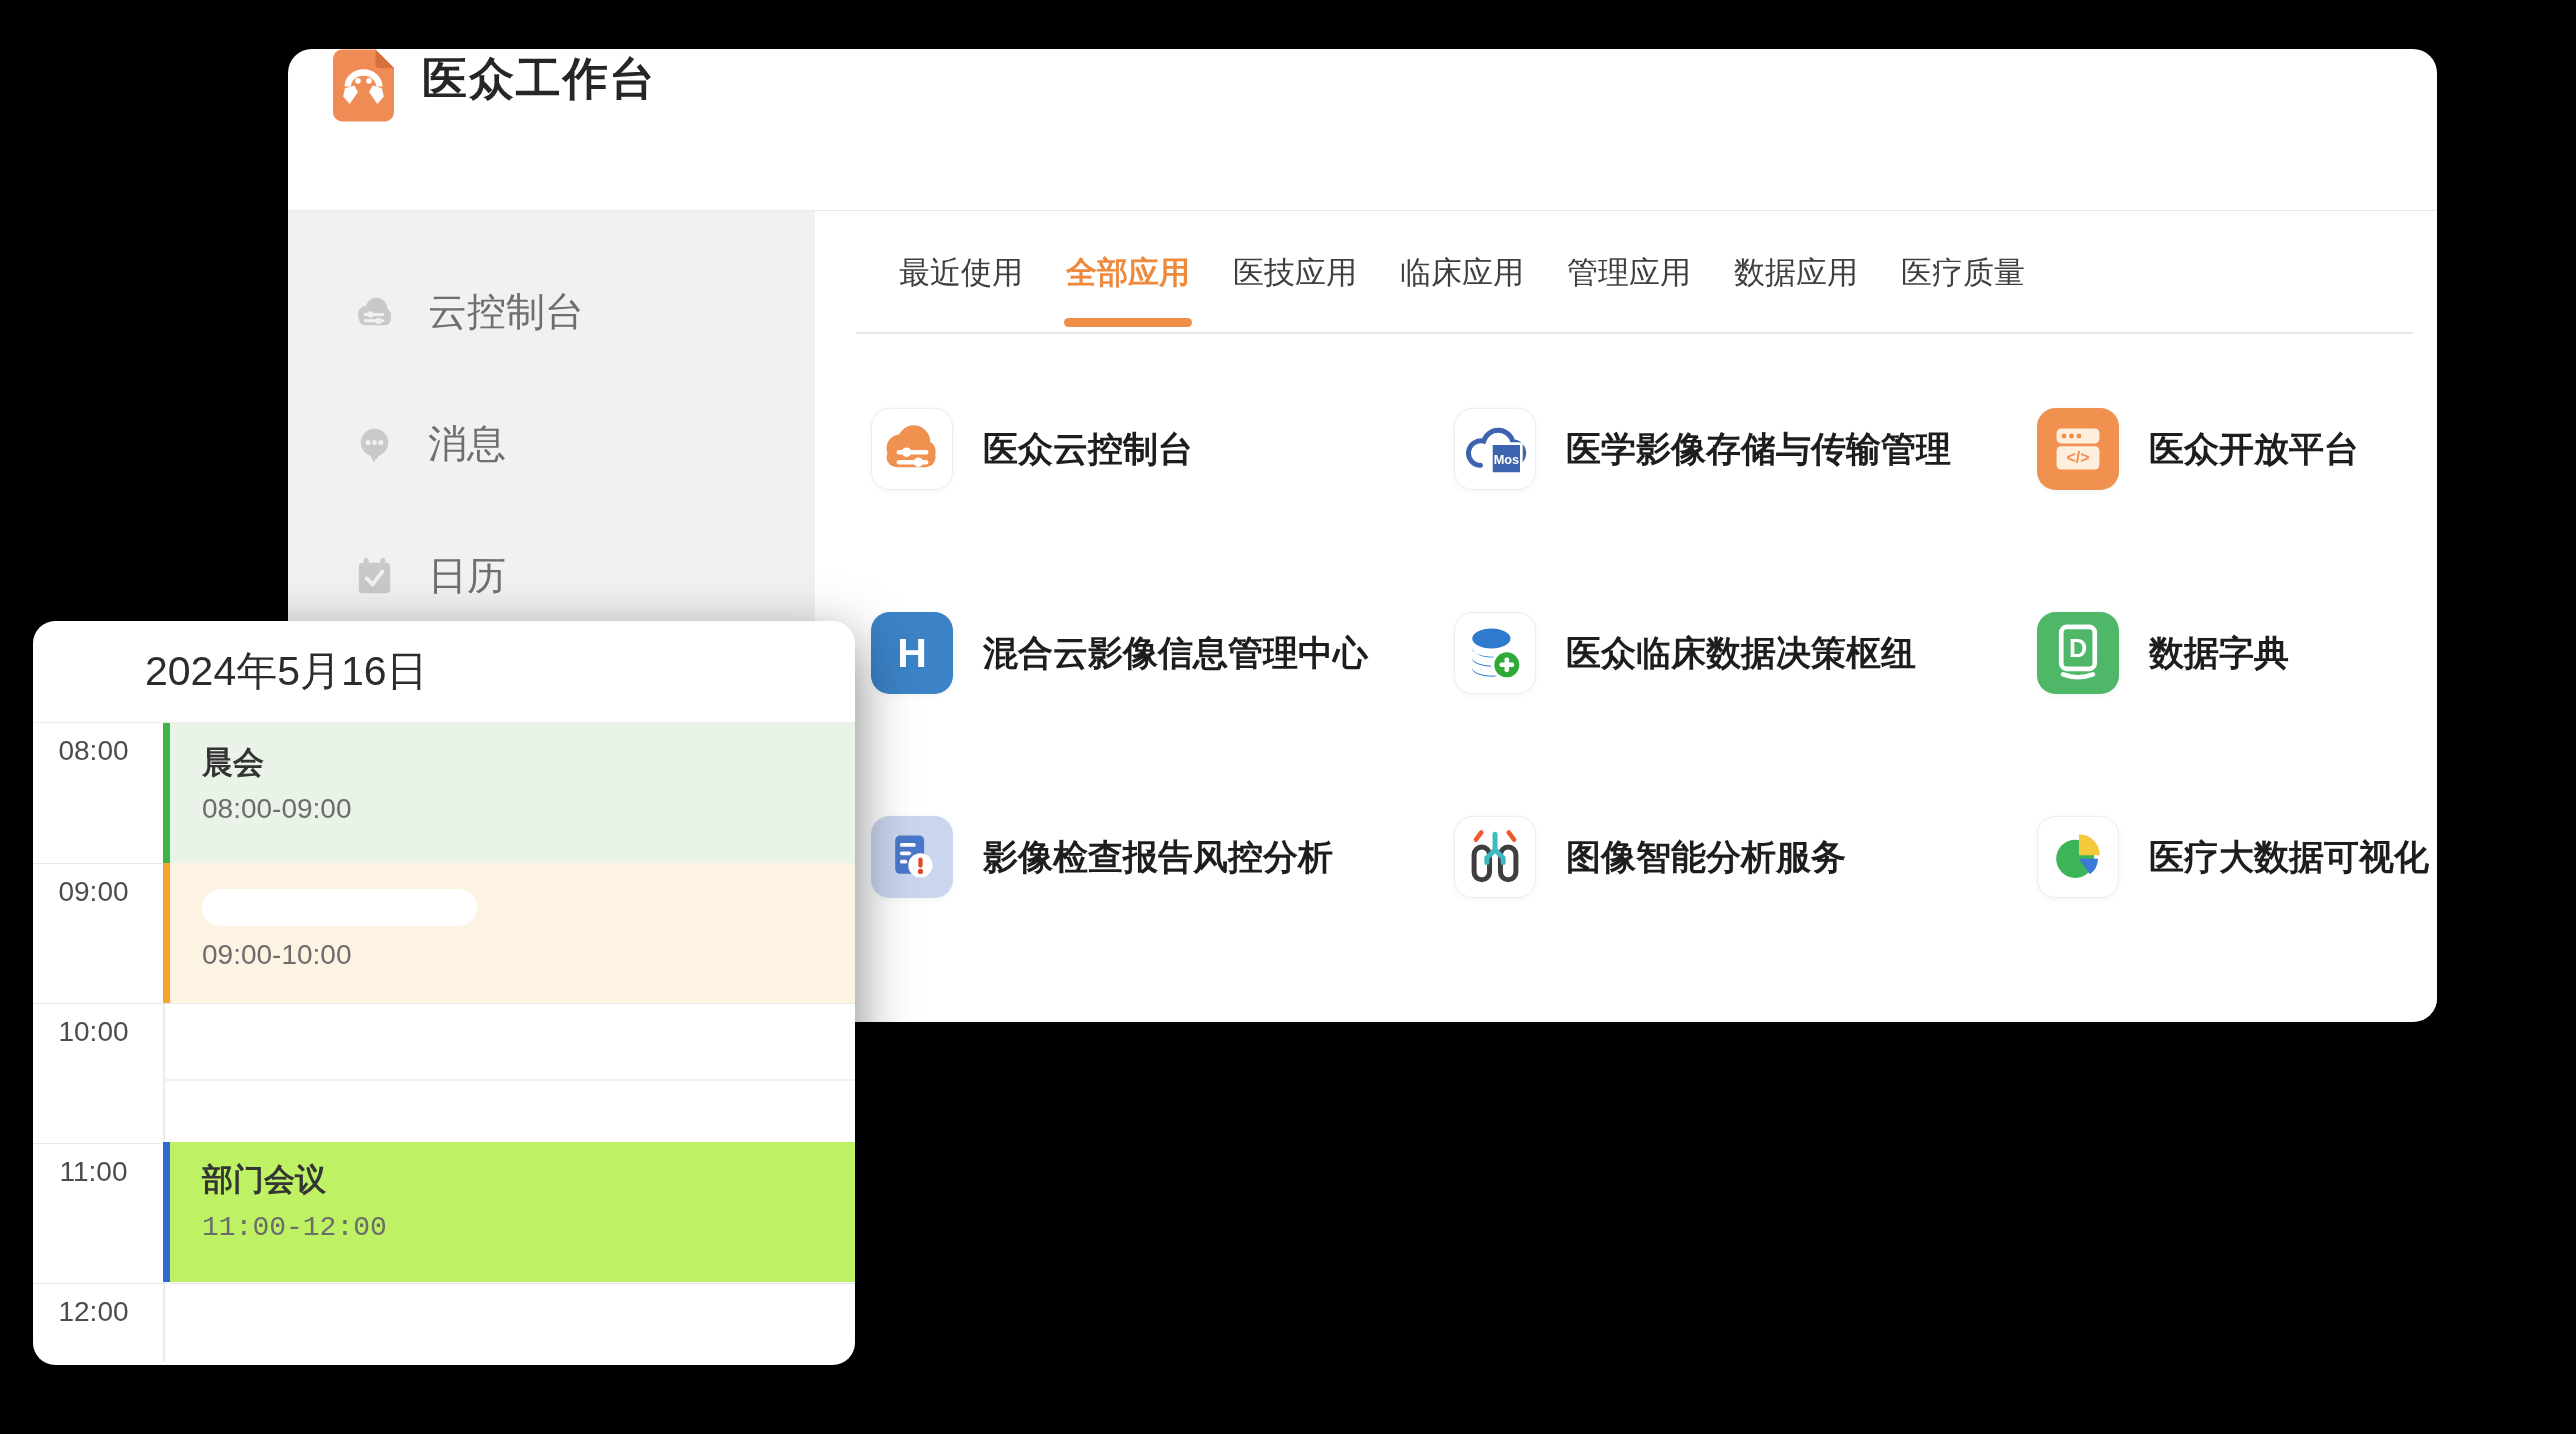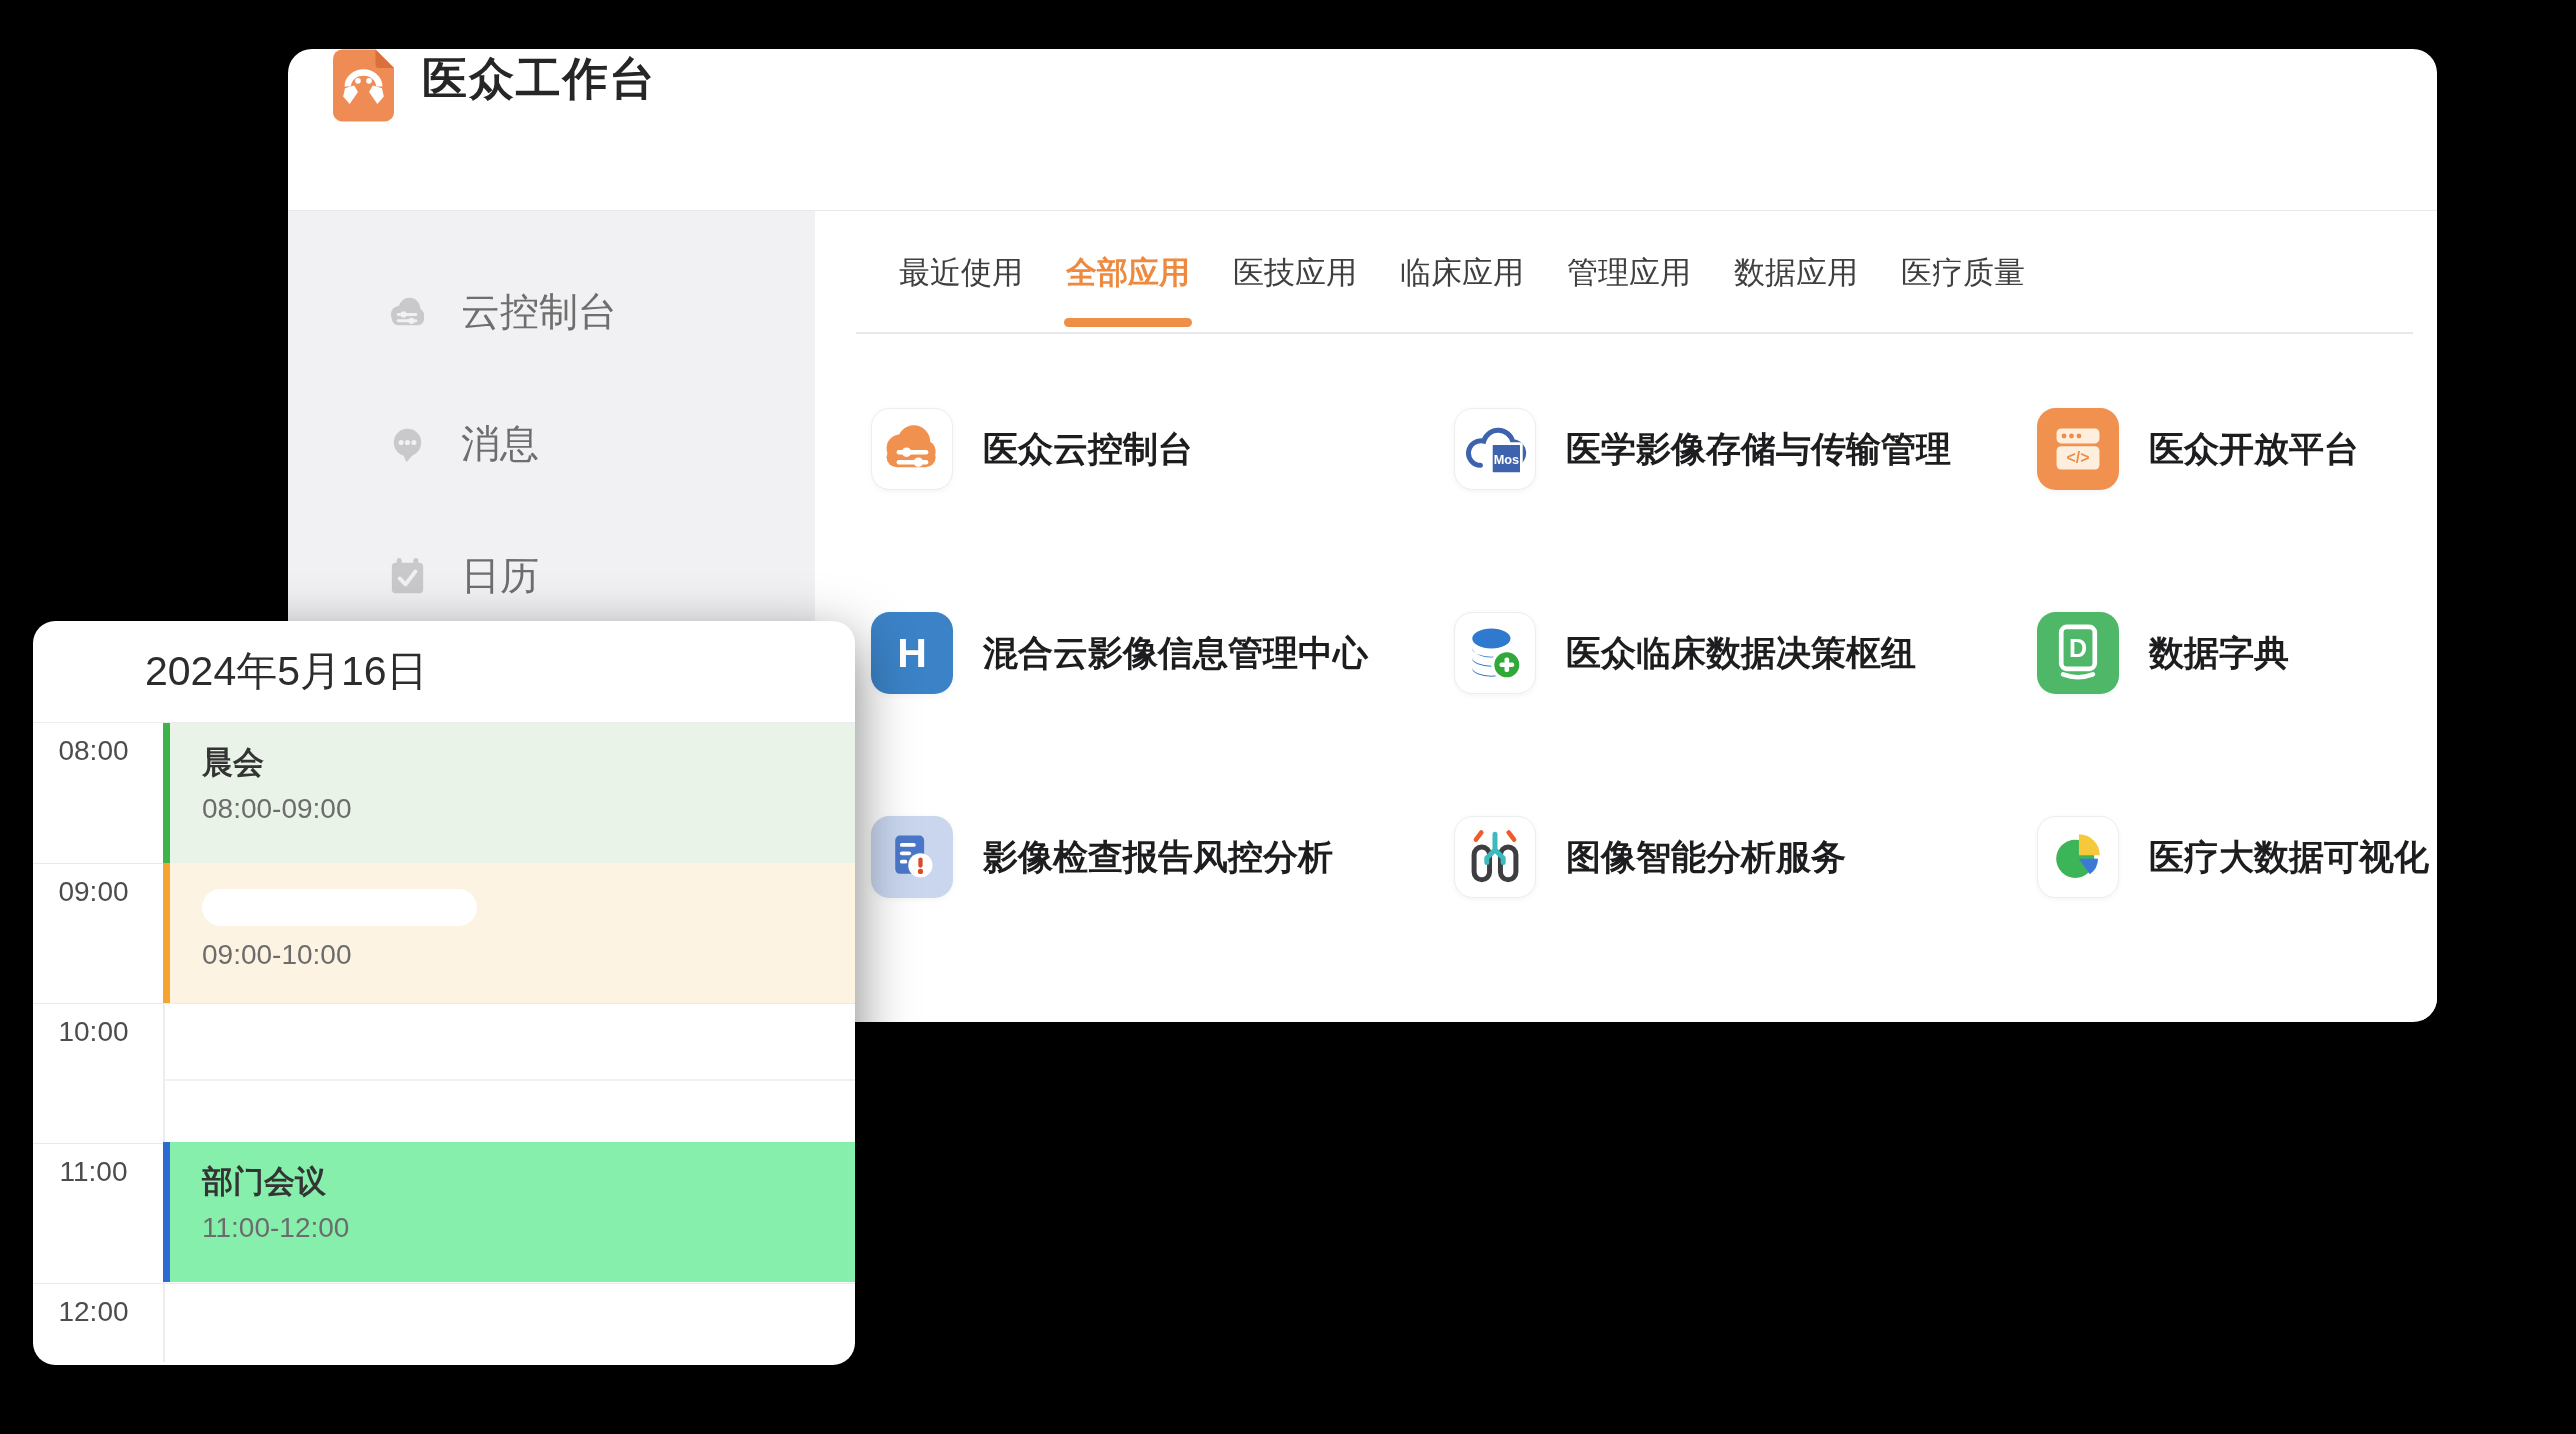--- a/index.html
+++ b/index.html
@@ -16,21 +16,21 @@
     box-shadow:0 22.3px 65px rgba(0,0,0,.55);
   }
   .titlebar{height:162px;position:relative;display:flex;align-items:flex-start;border-bottom:1.9px solid #e8e9eb;box-sizing:border-box;}
   .logo{margin-left:45px;width:61px;height:73px;flex:0 0 auto;}
   .app-title{margin-left:28px;font-size:45px;font-weight:700;color:#262626;letter-spacing:1.9px;}
   .nav{position:absolute;left:540px;top:0;height:100%;display:flex;align-items:center;gap:43px;}
   .nav-btn{width:43px;height:43px;display:flex;align-items:center;justify-content:center;cursor:pointer;background:none;border:none;padding:0;}
   .body-row{display:flex;height:809px;}
   
   .sidebar{width:527px;flex:0 0 auto;background:#f1f1f3;padding-top:35px;box-sizing:border-box;}
-  .side-item{height:132px;display:flex;align-items:center;padding-left:96px;gap:30px;cursor:pointer;}
+  .side-item{height:132px;display:flex;align-items:center;padding-left:63px;gap:30px;cursor:pointer;}
   .side-icon{width:47px;height:47px;flex:0 0 auto;display:flex;align-items:center;justify-content:center;}
   .side-icon svg{width:47px;height:47px;}
   .side-label{font-size:39px;color:#6e6e6e;}
   
   .content{position:relative;flex:1;background:#fff;}
   .tabs{position:absolute;left:84px;top:0;display:flex;gap:43px;z-index:2;}
   .tab{position:relative;height:123px;display:flex;align-items:center;font-size:31px;color:#3f3f3f;font-weight:500;cursor:pointer;white-space:nowrap;}
   .tab.active{color:#ee8a40;font-weight:700;}
   .tab.active::after{content:'';position:absolute;left:-1.9px;right:-1.9px;bottom:7.4px;height:8.4px;border-radius:4.7px;background:#ef8f47;}
   .tabs-divider{position:absolute;left:41px;right:24px;top:121px;height:1.9px;background:#e8e8ea;}
@@ -317,21 +317,21 @@
         <div class="cal-event" style="border-left-color: rgb(60, 180, 74); background: rgb(233, 243, 232); top: 0px;">
     <div class="ev-title">晨会</div>
 
     <div class="ev-time">08:00-09:00</div>
   </div>
         <div class="cal-event" style="border-left-color: rgb(245, 164, 46); background: rgb(253, 243, 226); top: 140px;">
 
     <div class="ev-pill"></div>
     <div class="ev-time">09:00-10:00</div>
   </div>
-        <div class="cal-event" style="border-left-color: rgb(45, 106, 212); background: #86efac; top: 419px;">
+        <div class="cal-event" style="border-left-color: rgb(45, 106, 212); background: #bef264; top: 419px; font-family: Liberation Mono, monospace;">
     <div class="ev-title">部门会议</div>
 
     <div class="ev-time">11:00-12:00</div>
   </div>
       </div>
   </div>
 </div>
 
 
 </body></html>

